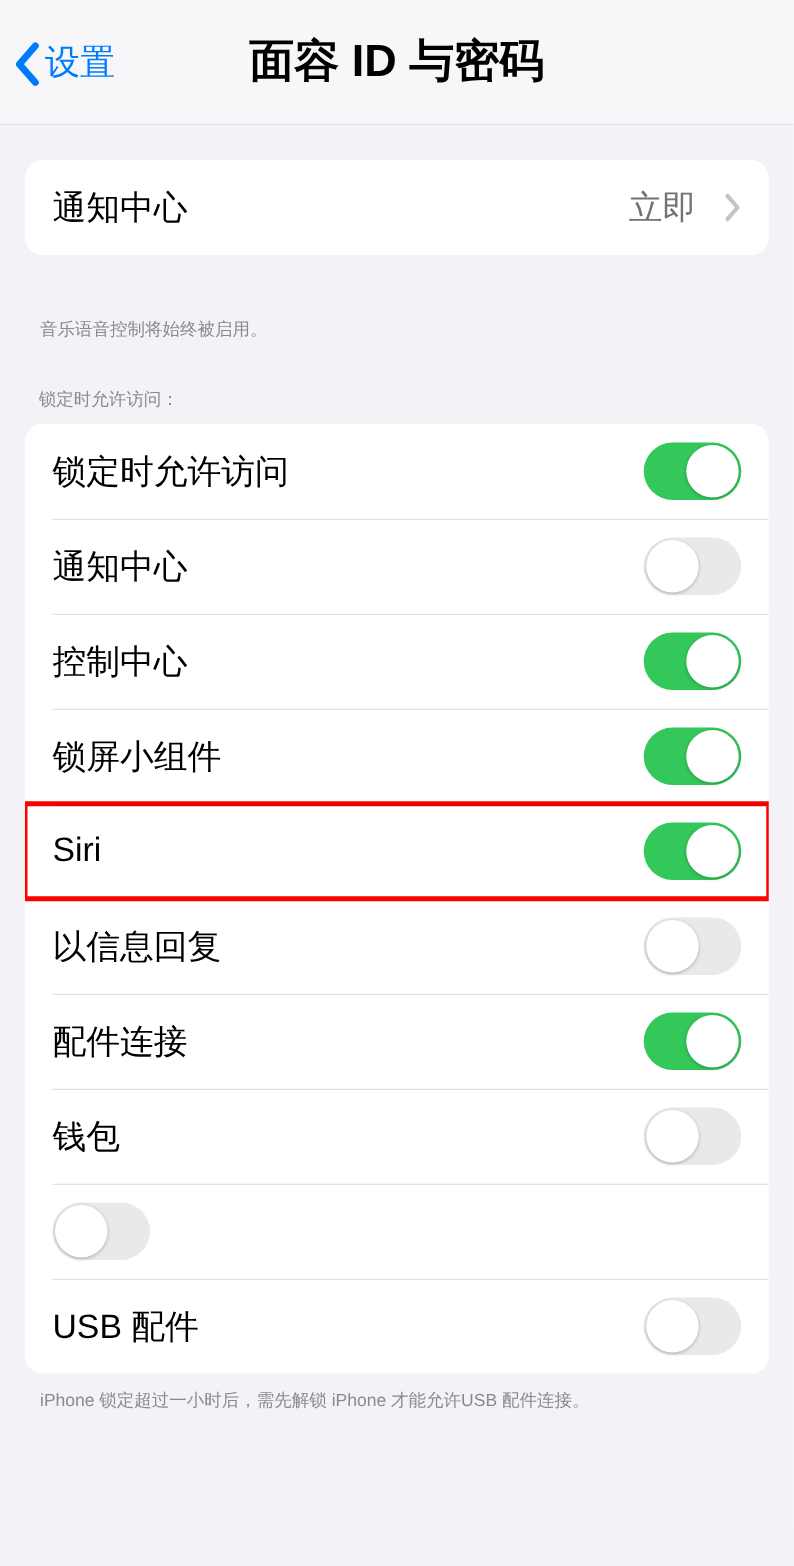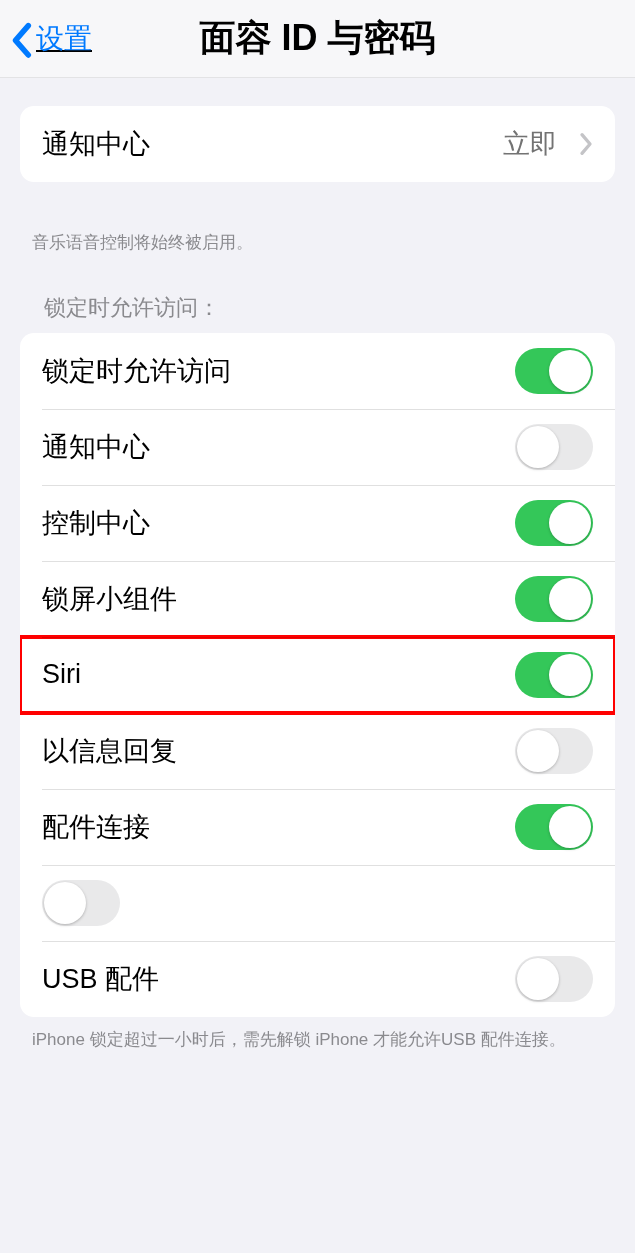--- a/index.html
+++ b/index.html
@@ -10,27 +10,26 @@
     }
     body {
       width: 635px;
       height: 1253px;
       background: #f2f2f7;
       font-family: -apple-system, "Helvetica Neue", Helvetica, Arial, sans-serif;
       color: #000;
       overflow: hidden;
     }
     .nav-bar {
-      height: 78px;
+      height: 100px;
       background: #f7f7f9;
       display: flex;
       align-items: center;
       position: relative;
       border-bottom: 1px solid rgba(0,0,0,0.08);
-      text-decoration: underline;
     }
     .back-button {
       display: flex;
       align-items: center;
       padding-left: 10px;
       color: #007aff;
       font-size: 28px;
       gap: 4px;
     }
     .back-chevron {
@@ -112,29 +111,29 @@
       top: 2px;
       width: 42px;
       height: 42px;
       border-radius: 50%;
       background: #fff;
       box-shadow: 0 1px 3px rgba(0,0,0,0.25);
     }
     .toggle.on .knob { right: 2px; }
     .toggle.off .knob { left: 2px; }
     .footer-text {
-      font-size: 17px;
+      font-size: 14px;
       color: #8a8a8e;
       padding: 12px 32px 0 32px;
       line-height: 1.35;
     }
     .header-text {
-      font-size: 22px;
+      font-size: 14px;
       color: #8a8a8e;
-      padding: 0 32px 10px 44px;
+      padding: 0 32px 10px 31px;
     }
     .section-gap { height: 38px; }
   </style>
 </head>
 <body>
 
 <div class="nav-bar">
   <div class="back-button">
     <span class="back-chevron">
       <svg viewBox="0 0 12 20" fill="none">
@@ -206,20 +205,26 @@
           <div class="knob"></div>
         </div>
       </div>
       <div class="row">
         <div class="row-label">配件连接</div>
         <div class="toggle on">
           <div class="knob"></div>
         </div>
       </div>
       <div class="row">
+        <div class="row-label">钱包</div>
+        <div class="toggle off">
+          <div class="knob"></div>
+        </div>
+      </div>
+      <div class="row">
         <div class="toggle off">
           <div class="knob"></div>
         </div>
       </div>
       <div class="row">
         <div class="row-label">USB 配件</div>
         <div class="toggle off">
           <div class="knob"></div>
         </div>
       </div>

